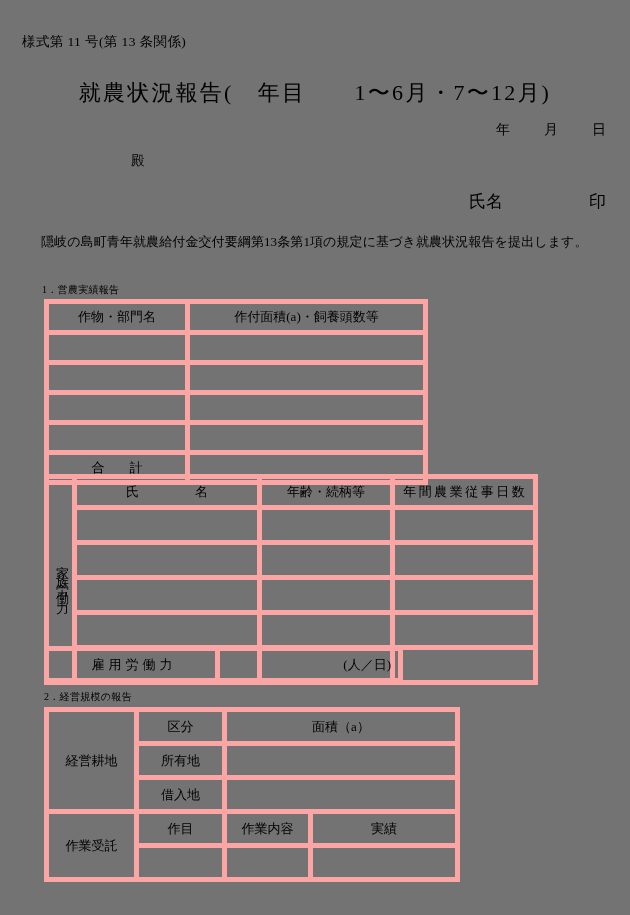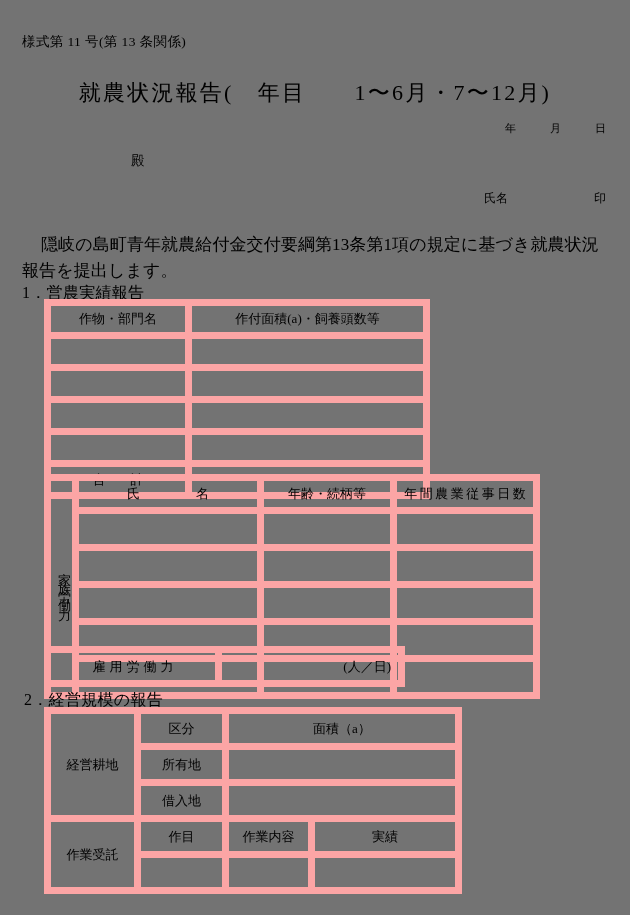--- a/index.html
+++ b/index.html
@@ -37,71 +37,72 @@
     width: 630px;
     text-align: center;
     font-size: 22px;
     letter-spacing: 2.2px;
     white-space: nowrap;
   }
   .date-line {
     position: absolute;
     right: 24px;
     top: 121px;
-    font-size: 11px;
+    font-size: 14px;
     white-space: nowrap;
     margin-left: 6px;
   }
   .date-line .gap { display: inline-block; width: 34px; }
   .addressee {
     position: absolute;
     left: 131px;
     top: 152px;
     font-size: 13.5px;
     white-space: nowrap;
   }
   .signature-line {
     position: absolute;
     right: 24px;
     top: 190px;
-    font-size: 12px;
+    font-size: 17px;
     white-space: nowrap;
   }
   .signature-line .gap { display: inline-block; width: 86px; }
 
   .intro {
     position: absolute;
     left: 22px;
     top: 232px;
     width: 590px;
-    font-size: 17px;
+    font-size: 13px;
     line-height: 1.55;
     text-indent: 19px;
     letter-spacing: 0.1px;
   }
 
   
   .sec-head {
     position: absolute;
-    font-size: 16px;
+    font-size: 10px;
     white-space: nowrap;
     letter-spacing: 0.3px;
+    margin-left: 20px;
   }
   #sec1-head { left: 22px; top: 283px; }
   #sec2-head { left: 24px; top: 690px; }
 
   
   .ftable {
     position: absolute;
     border-collapse: collapse;
     table-layout: fixed;
     font-size: 13px;
   }
   .ftable td, .ftable th {
-    border: 7px solid #fca5a5;
+    border: 5px solid #fca5a5;
     padding: 0;
     font-weight: normal;
     text-align: center;
     vertical-align: middle;
     font-size: 13px;
     font-family: Liberation Serif, serif;
   }
   .ftable .blank { }
 
   

